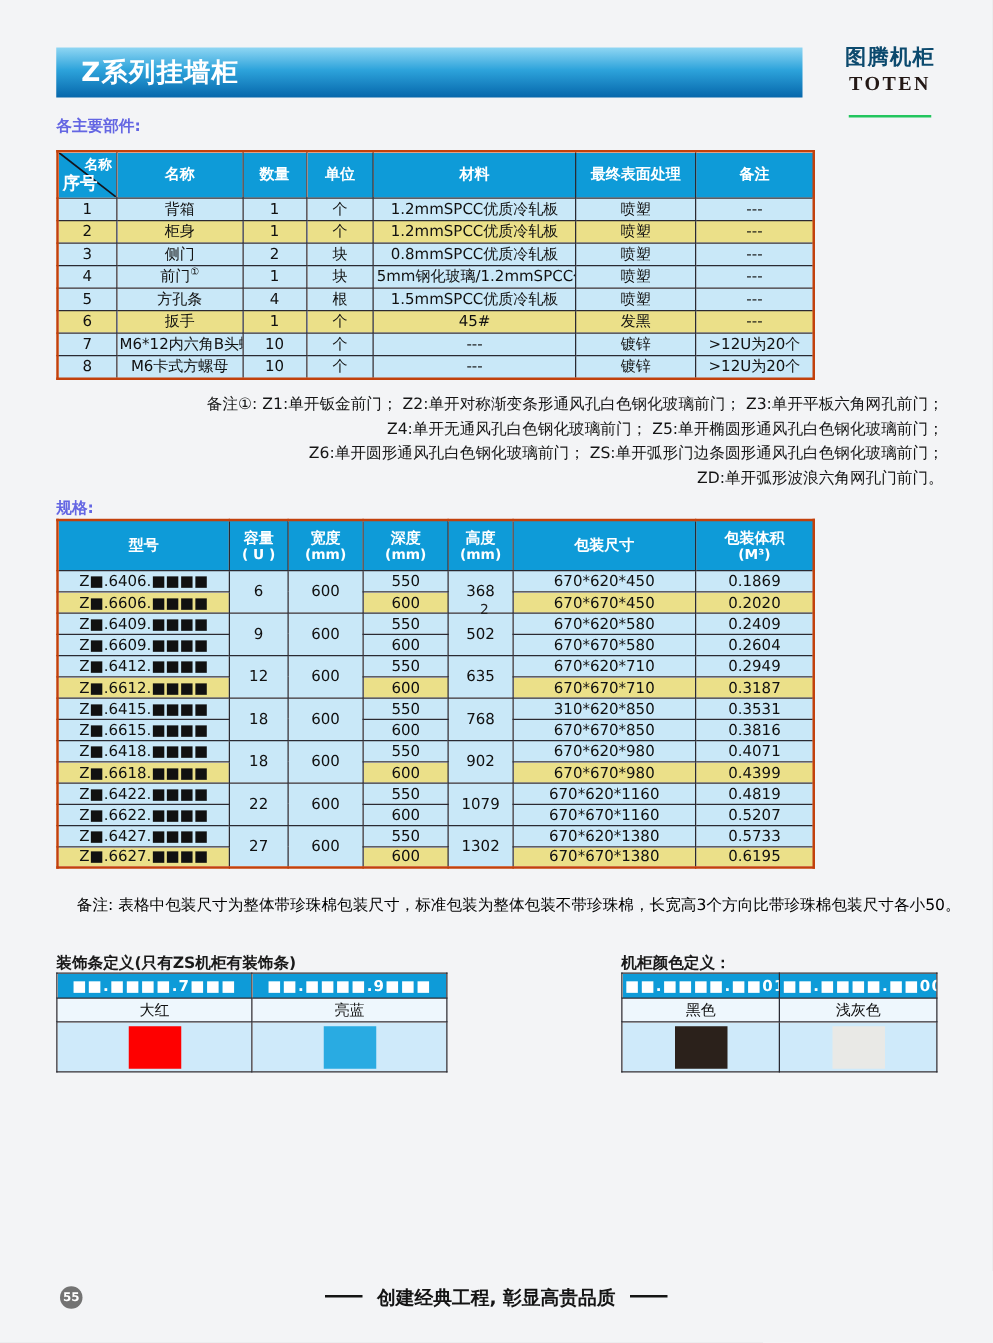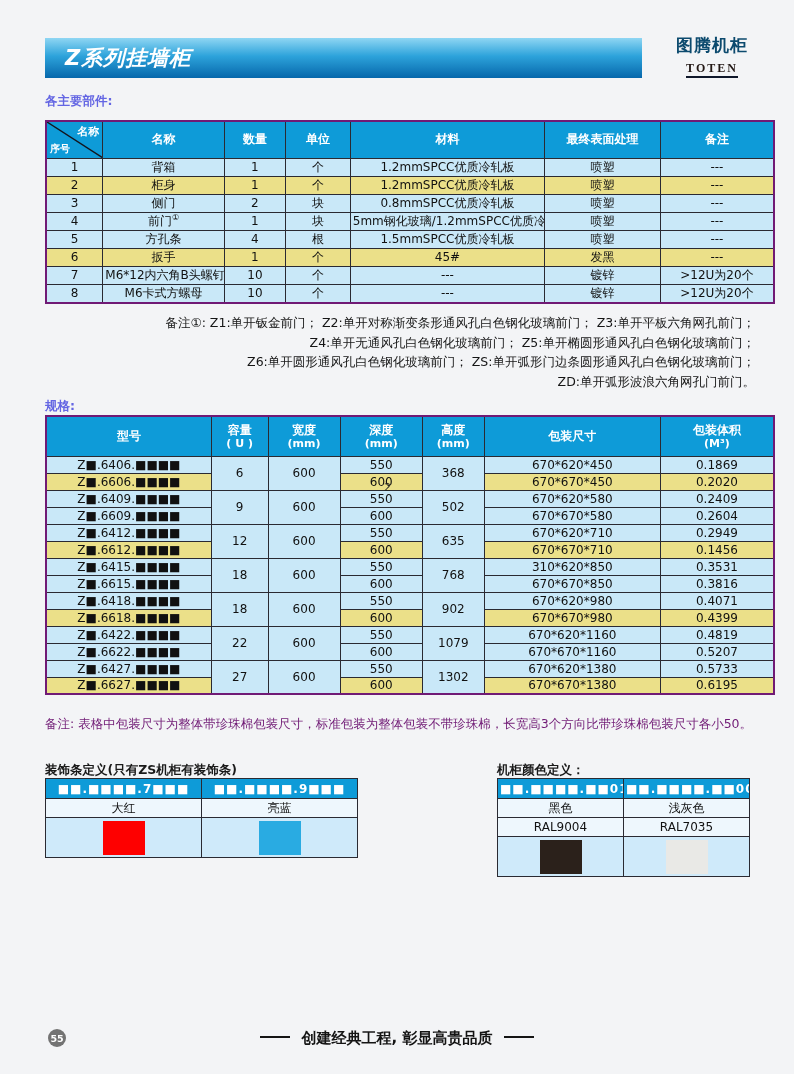--- a/index.html
+++ b/index.html
@@ -6,66 +6,66 @@
   html,body { background:#e8e8ea; }
   body { font-family:"DejaVu Sans","Liberation Sans",sans-serif; }
   .page {
     position:relative; width:794px; height:1074px; margin:0 auto;
     background:#f3f4f6; overflow:hidden; color:#111;
   }
   
   .title-bar {
     position:absolute; left:45px; top:38px; width:597px; height:40px;
     background:linear-gradient(180deg,#8fd6f3 0%,#2da3db 45%,#0667ab 100%);
-    display:flex; align-items:center;font-style:italic;
+    display:flex; align-items:center;
   }
   .title-bar .title-text {
     color:#ffffff; font-size:21px; font-weight:bold; padding-left:20px;
     letter-spacing:1px;
   }
   .logo { position:absolute; left:666px; top:34px; width:92px; text-align:center; }
   .logo-cn { font-size:17px; font-weight:900; color:#0c4a6e; letter-spacing:1px; white-space:nowrap; }
   .logo-en {
     display:inline-block; font-family:"Liberation Serif","DejaVu Serif",serif;
-    font-size:12px; font-weight:900; color:#231815; letter-spacing:2px;
-    border-bottom:2px solid #0f172a; line-height:1.1; padding-bottom:1px;
+    font-size:16px; font-weight:900; color:#231815; letter-spacing:2px;
+    border-bottom:2px solid #22c55e; line-height:1.1; padding-bottom:15px;
   }
   
   .section-label { position:absolute; left:45px; font-size:12.5px; font-weight:bold; color:var(--accent-label,#6466e3); }
   .lbl-parts { top:93px; }
   .lbl-specs { top:398px; }
   
-  table { border-collapse:collapse; table-layout:fixed; width:730px; position:absolute; left:45px;
-          border:2px solid #701a75; background:#fff; }
+  table { border-collapse:collapse; table-layout:fixed; width:607px; position:absolute; left:45px;
+          border:2px solid #c2410c; background:#fff; }
   th,td { border:1px solid #2a2a32; text-align:center; vertical-align:middle;
           font-size:12px; padding:0 2px; overflow:hidden; white-space:nowrap; }
   thead th { background:var(--header-blue,#0e9bd8); color:#fff; font-weight:bold; }
   tbody td { background:var(--row-blue,#c9e8f8); }
   td.hl, tr.hl td { background:var(--row-yellow,#ebe089); }
   
   .parts-table { top:120px; }
   .parts-table thead th { height:37px; }
   .parts-table tbody td { height:18px; }
   .corner-cell { position:relative; padding:0; }
   .corner-cell svg { position:absolute; inset:0; width:100%; height:100%; }
   .corner-top  { position:absolute; top:2px; right:3px; font-size:11px; }
-  .corner-bot  { position:absolute; bottom:2px; left:3px; font-size:10px; }
+  .corner-bot  { position:absolute; bottom:2px; left:3px; font-size:14px; }
   sup { font-size:8px; }
   
   .notes-block { position:absolute; left:45px; top:313px; width:710px; font-size:12.5px; color:#151515;text-align:right; }
   .notes-block .note-line { line-height:19.5px; white-space:nowrap; }
   .notes-block .note-line.indent { padding-left:52px; }
   
   .specs-table { top:415px; }
   .specs-table thead th { height:40px; }
   .specs-table tbody td { height:17px; }
   .h-unit { font-size:11px; font-weight:bold; display:block; line-height:1.1; }
   .h-main { display:block; line-height:1.25; }
   .stray-mark { position:absolute; left:384px; top:481px; font-size:11px; color:#222; }
-  .specs-note { position:absolute; left:45px; top:716px; width:740px; font-size:12.5px; color:#701a75; white-space:nowrap; }
+  .specs-note { position:absolute; left:45px; top:716px; width:740px; font-size:12.5px; color:#000000; white-space:nowrap;text-align:center; }
   
   .mini-label { position:absolute; top:762px; font-size:12.5px; font-weight:bold; color:#1a1a1a; }
   .lbl-trim { left:45px; }
   .lbl-color { left:497px;font-family:Liberation Serif, serif; }
   .mini-table { border:1.5px solid #2a2a32; }
   .trim-table  { left:45px;  top:778px; width:313px; }
   .color-table { left:497px; top:778px; width:253px; }
   .mini-table th { height:20px; font-size:12px; letter-spacing:1px; }
   .mini-table td { background:#eef7fd; height:19px; font-size:12px; }
   .mini-table td.swatch-cell { background:#cfeafa; height:40px; }
@@ -285,21 +285,21 @@
           <td rowspan="2">600</td>
           <td>550</td>
           <td rowspan="2">635</td>
           <td>670*620*710</td>
           <td>0.2949</td>
         </tr>
         <tr>
           <td class="hl">Z■.6612.■■■■</td>
           <td class="hl">600</td>
           <td class="hl">670*670*710</td>
-          <td class="hl">0.1456</td>
+          <td class="hl">0.3187</td>
         </tr>
         <tr>
           <td>Z■.6415.■■■■</td>
           <td rowspan="2">18</td>
           <td rowspan="2">600</td>
           <td>550</td>
           <td rowspan="2">768</td>
           <td>310*620*850</td>
           <td>0.3531</td>
         </tr>
@@ -388,24 +388,20 @@
         <th>■■.■■■■.■■01</th>
         <th>■■.■■■■.■■00</th>
       </tr>
     </thead>
     <tbody>
       <tr>
         <td>黑色</td>
         <td>浅灰色</td>
       </tr>
       <tr>
-        <td>RAL9004</td>
-        <td>RAL7035</td>
-      </tr>
-      <tr>
         <td class="swatch-cell"><span class="swatch" style="background-color: rgb(43, 33, 27);"></span></td>
         <td class="swatch-cell"><span class="swatch" style="background-color: rgb(233, 233, 230);"></span></td>
       </tr>
     </tbody>
   </table>
 
   <div class="page-circle">55</div>
   <div class="slogan">
     <span class="dash"></span><span>创建经典工程, 彰显高贵品质</span><span class="dash"></span>
   </div>

